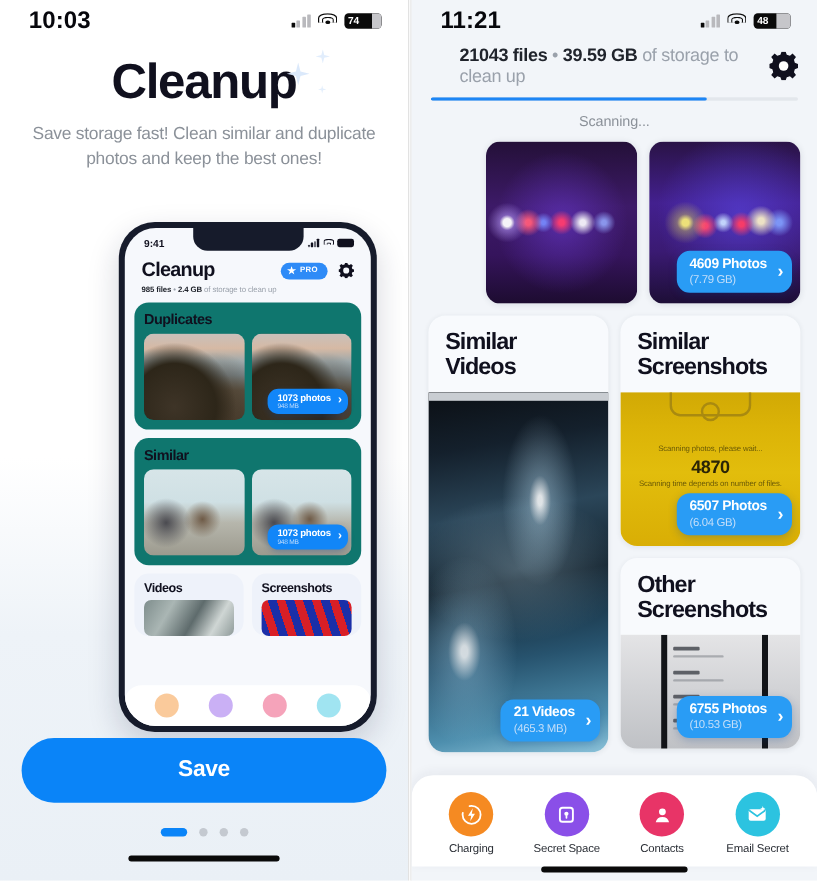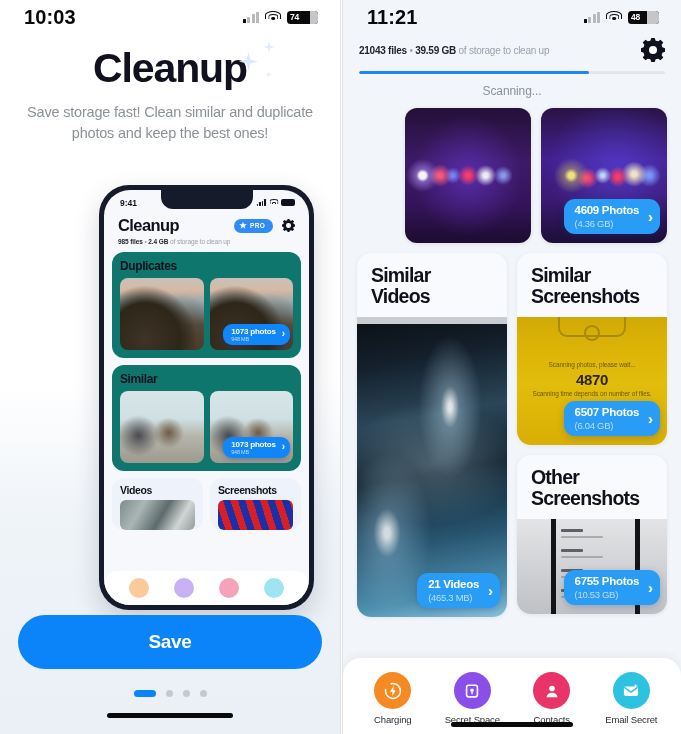--- a/index.html
+++ b/index.html
@@ -106,21 +106,21 @@
   .cta-zone { position:absolute; left:0; right:0; bottom:0; padding:0 18px 16px; }
   .next-btn { width:100%; height:54px; background:#0a84f8; border-radius:27px; color:#fff; font-size:19px; font-weight:bold; display:flex; align-items:center; justify-content:center; letter-spacing:-.3px; border:none; cursor:pointer; }
   .dots { display:flex; align-items:center; justify-content:center; gap:10px; margin-top:21px; }
   .dots i { width:7px; height:7px; border-radius:4px; background:#c4c9d0; display:block; }
   .dots i.on { width:22px; background:#0a84f8; }
   .home-ind { width:126px; height:5px; background:#0a0a0a; border-radius:3px; margin:16px auto 0; }
 
   
   .r-head { padding:4px 16px 0; }
   .r-sumrow { display:flex; align-items:center; justify-content:space-between; gap:8px; }
-  .r-sum { font-size:10px; color:#9aa1ab; letter-spacing:-.25px; }
+  .r-sum { font-size:15px; color:#9aa1ab; letter-spacing:-.25px;margin-left:24px; }
   .r-sum b { color:#20242c; font-weight:bold; }
   .gear-lg { width:24px; height:24px; position:relative; flex:0 0 24px; cursor:pointer; }
   .gear-lg:before { content:""; position:absolute; inset:0; background:#10101e;
     clip-path:polygon(43% 0,57% 0,61% 11%,72% 14%,81% 7%,93% 19%,86% 28%,89% 39%,100% 43%,100% 57%,89% 61%,86% 72%,93% 81%,81% 93%,72% 86%,61% 89%,57% 100%,43% 100%,39% 89%,28% 86%,19% 93%,7% 81%,14% 72%,11% 61%,0 57%,0 43%,11% 39%,14% 28%,7% 19%,19% 7%,28% 14%,39% 11%); }
   .gear-lg:after { content:""; position:absolute; left:33%; top:33%; width:34%; height:34%; background:#ffffff; border-radius:50%; }
   .r-prog { height:3px; background:#e3e7ec; border-radius:2px; margin-top:9px; overflow:hidden; }
   .r-prog i { display:block; height:100%; background:#1d86f5; border-radius:2px; }
   .r-scan { text-align:center; font-size:12px; color:#8b9199; margin-top:10px; letter-spacing:-.1px; }
 
   .r-body { padding:10px 14px 0; display:flex; flex-direction:column; gap:10px; }
@@ -167,21 +167,21 @@
   .shot-t1 { position:absolute; left:0; right:0; top:44px; text-align:center; font-size:6.5px; color:#6b5a06; letter-spacing:-.1px; }
   .shot-n  { position:absolute; left:0; right:0; top:54px; text-align:center; font-size:15px; font-weight:bold; color:#2a2406; letter-spacing:-.4px; }
   .shot-t2 { position:absolute; left:0; right:0; top:73px; text-align:center; font-size:6.5px; color:#6b5a06; letter-spacing:-.1px; }
   .other-media { height:95px; background:linear-gradient(to bottom,#e4e4e6 0%,#d2d3d6 48%,#bfc1c5 100%); position:relative; overflow:hidden; }
   .other-media .bar { position:absolute; top:0; bottom:0; width:5px; background:#121418; }
   .other-media .bar.b1 { left:34px; } .other-media .bar.b2 { left:118px; }
   .ol { position:absolute; left:44px; height:2px; background:#8e9096; border-radius:1px; }
   .ol.t { height:3px; background:#5d6066; width:22px; }
   .ol.u { width:42px; opacity:.65; }
 
-  .r-tabs { position:absolute; left:0; right:0; bottom:0; height:76px; background:#fff; border-radius:18px 18px 0 0; display:flex; align-items:flex-start; justify-content:flex-end; padding:14px 10px 0; box-shadow:0 -2px 10px rgba(30,40,60,.06); }
+  .r-tabs { position:absolute; left:0; right:0; bottom:12px; height:76px; background:#fff; border-radius:18px 18px 0 0; display:flex; align-items:flex-start; justify-content:flex-end; padding:14px 10px 0; box-shadow:0 -2px 10px rgba(30,40,60,.06); }
   .r-tab { display:flex; flex-direction:column; align-items:center; gap:5px; cursor:pointer; flex:1; }
   .r-ticon { width:37px; height:37px; border-radius:50%; display:flex; align-items:center; justify-content:center; }
   .r-tlabel { font-size:9.5px; color:#2a2e35; letter-spacing:-.15px; }
   .r-home { position:absolute; left:50%; transform:translateX(-50%); bottom:7px; width:122px; height:5px; background:#0a0a0a; border-radius:3px; }
   .glyph { width:20px; height:20px; }
 </style>
 </head>
 <body>
 
 <div class="panel" id="panel-left">
@@ -346,21 +346,21 @@
     </div>
     <div class="r-scan">Scanning...</div>
   </div>
 
   <div class="r-body">
 
     <div class="r-grid">
       <div class="r-photo lights-a"></div>
       <div class="r-photo lights-b">
         <div class="badge">
-          <div class="bt">4609 Photos<span class="bs">(4.36 GB)</span></div>
+          <div class="bt">4609 Photos<span class="bs">(7.79 GB)</span></div>
           <div class="chev">›</div>
         </div>
       </div>
     </div>
 
     <div class="r-cards">
 
       <div class="r-col">
         <div class="r-card">
           <h2>Similar Videos</h2>

